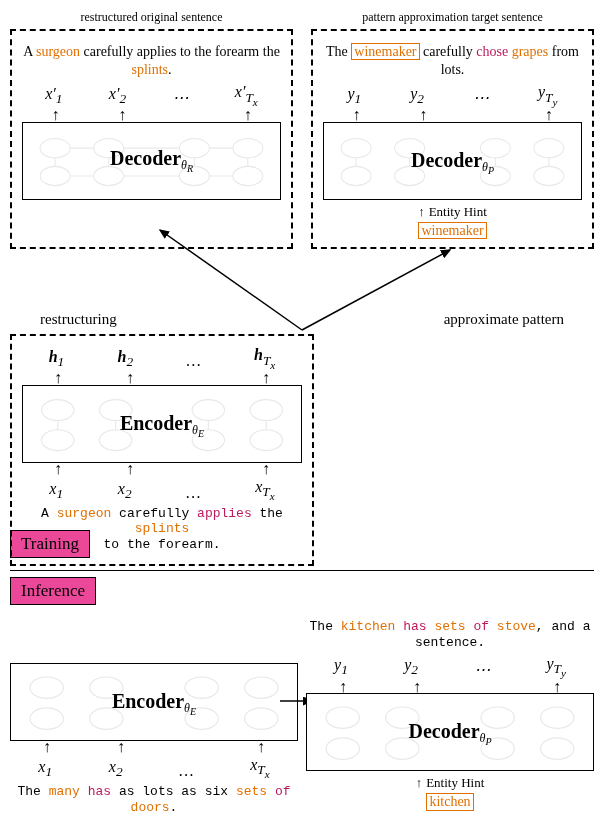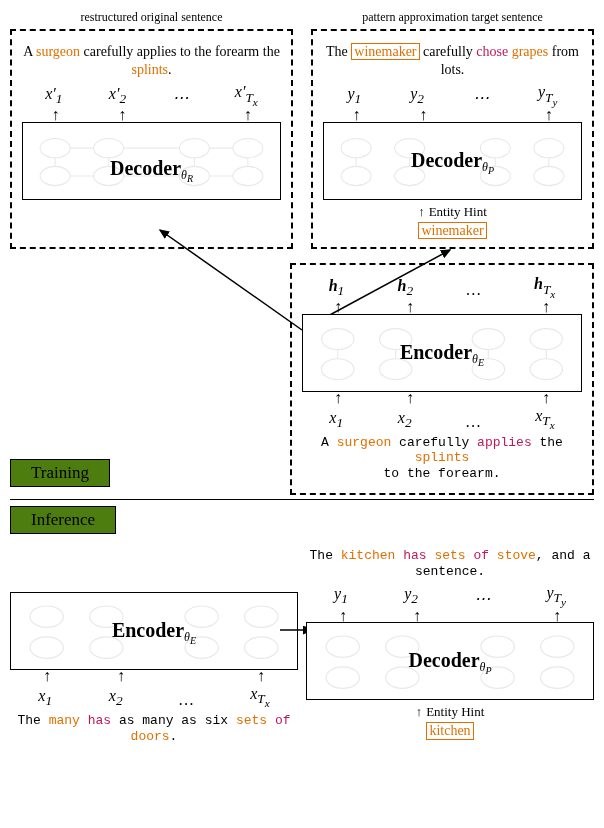--- a/index.html
+++ b/index.html
@@ -84,23 +84,23 @@
   .top-col { flex: 1; }
   .mid-labels {
     display: flex;
     justify-content: space-between;
     padding: 0 30px;
     font-size: 15px;
     margin-top: 62px;
     margin-bottom: -8px;
   }
   .mode-label {
-    background: #4d7c0f;
+    background: #ec4899;
     border: 1.5px solid #000;
-    padding: 3px 20px;
+    padding: 3px 10px;
     font-size: 17px;
     display: inline-block;
   }
   .hr-divider {
     border: none;
     border-top: 1.5px solid #000;
     margin: 6px 0;
   }
   .inference-row {
     display: flex;
@@ -161,21 +161,21 @@
               <ellipse cx="210" cy="18" rx="14" ry="9"></ellipse>
             <ellipse cx="30" cy="44" rx="14" ry="9"></ellipse>
               <ellipse cx="80" cy="44" rx="14" ry="9"></ellipse>
               <ellipse cx="160" cy="44" rx="14" ry="9"></ellipse>
               <ellipse cx="210" cy="44" rx="14" ry="9"></ellipse>
             <path d="M30 35 L30 27 M80 35 L80 27 M160 35 L160 27 M210 35 L210 27"></path>
             <path d="M44 18 L66 18 M94 18 L146 18 M174 18 L196 18"></path>
             <path d="M44 44 L66 44 M94 44 L146 44 M174 44 L196 44"></path>
           </g>
         </svg>
-        <div style="position:relative;top:26px;">
+        <div style="position:relative;top:16px;">
           <span class="model-label">Decoder</span><span class="model-sub"><i>θ<sub>R</sub></i></span>
         </div>
       </div>
     </div>
 
     <div class="top-col dashed-box">
       <div class="sent">
         <span>The </span><span class="orange boxed">winemaker</span><span> carefully </span><span class="green">chose</span><span> </span><span class="orange">grapes</span><span> from lots.</span>
       </div>
       <div class="symrow">
@@ -221,22 +221,26 @@
   <svg class="svg-overlay" style="left:0;top:210px;width:584px;height:120px;">
     <defs>
       <marker id="arrhead" markerWidth="8" markerHeight="8" refX="6" refY="3" orient="auto">
         <path d="M0,0 L7,3 L0,6 Z" fill="#000"></path>
       </marker>
     </defs>
     <line x1="292" y1="110" x2="150" y2="10" stroke="#000" stroke-width="1.5" marker-end="url(#arrhead)"></line>
     <line x1="292" y1="110" x2="440" y2="30" stroke="#000" stroke-width="1.5" marker-end="url(#arrhead)"></line>
   </svg>
 
-
-  <div style="display:flex;justify-content:flex-end;margin-top:14px;">
+  <div class="mid-labels">
+    <span>restructuring</span>
+    <span>approximate pattern</span>
+  </div>
+
+  <div style="display:flex;justify-content:flex-start;margin-top:14px;">
     <div class="dashed-box" style="width:280px;">
       <div class="symrow">
         <span><b>h</b><sub>1</sub></span>
         <span><b>h</b><sub>2</sub></span>
         <span>…</span>
         <span><b>h</b><sub><i>T<sub>x</sub></i></sub></span>
       </div>
       <div class="arrow-up">
         <span>↑</span>
           <span>↑</span>
@@ -315,21 +319,21 @@
           <span></span>
           <span>↑</span>
       </div>
       <div class="symrow">
         <span><i>x</i><sub>1</sub></span>
         <span><i>x</i><sub>2</sub></span>
         <span>…</span>
         <span><i>x</i><sub><i>T<sub>x</sub></i></sub></span>
       </div>
       <div class="sent hidden-small">
-        <span>The </span><span class="orange">many</span><span> </span><span class="green">has</span><span> as many as six </span><span class="orange">sets</span><span> </span><span class="green">of</span><span> </span><span class="orange">doors</span><span>.</span>
+        <span>The </span><span class="orange">many</span><span> </span><span class="green">has</span><span> as lots as six </span><span class="orange">sets</span><span> </span><span class="green">of</span><span> </span><span class="orange">doors</span><span>.</span>
       </div>
     </div>
 
     <svg class="svg-overlay" style="left:268px;top:76px;width:40px;height:20px;">
       <defs>
         <marker id="arrhead2" markerWidth="8" markerHeight="8" refX="6" refY="3" orient="auto">
           <path d="M0,0 L7,3 L0,6 Z" fill="#000"></path>
         </marker>
       </defs>
       <line x1="2" y1="10" x2="34" y2="10" stroke="#000" stroke-width="1.5" marker-end="url(#arrhead2)"></line>

